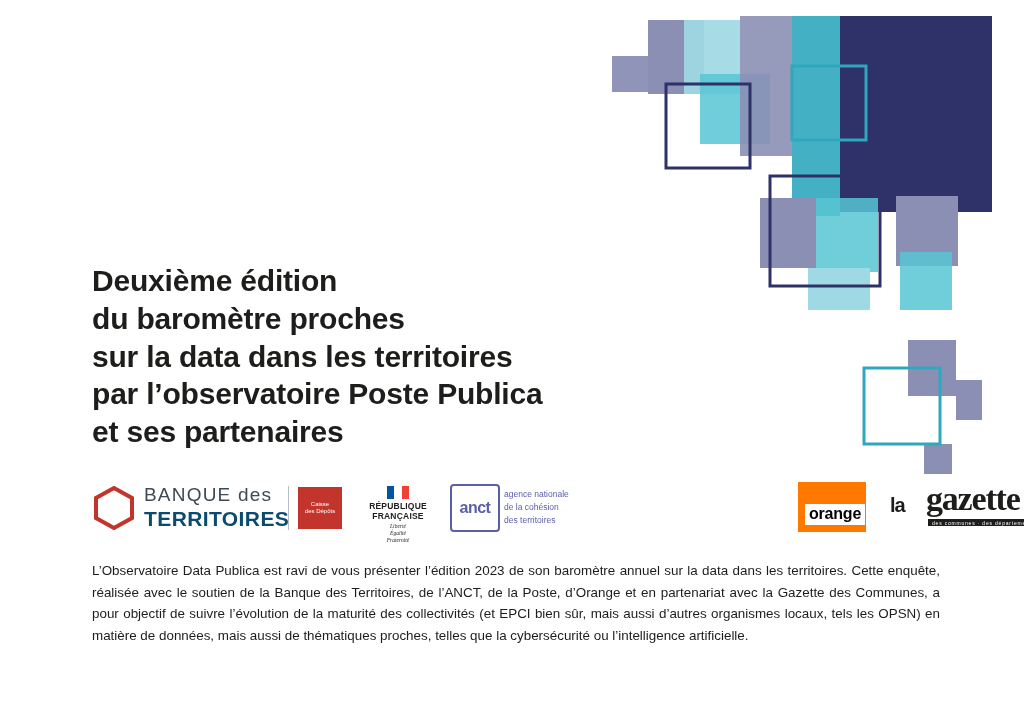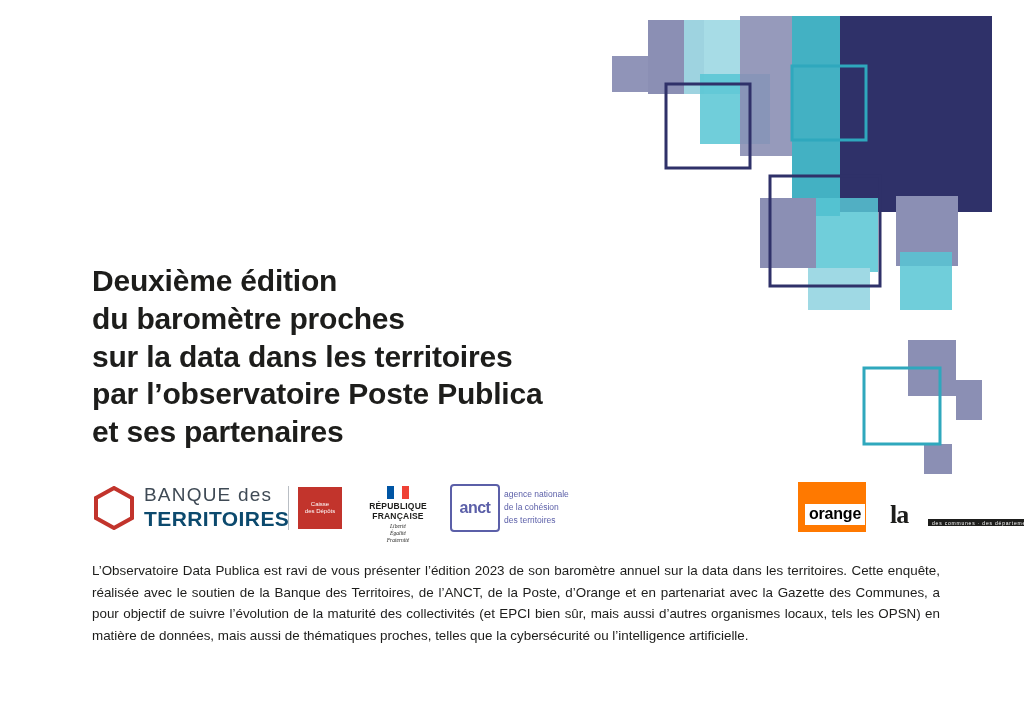--- a/index.html
+++ b/index.html
@@ -127,22 +127,22 @@
   .logo-orange { left: 706px; top: 2px; width: 68px; height: 50px; background: #ff7900; }
   .orange-word {
     position: absolute; left: 7px; bottom: 7px; background: #ffffff;
     color: #000000; font-size: 16px; font-weight: bold; padding: 1px 4px 2px 4px;
     letter-spacing: -0.2px;
   }
 
   
   .logo-gazette { left: 798px; top: 2px; width: 146px; height: 50px; }
   .gaz-la {
-    position: absolute; left: 0; top: 18px; font-size: 26px; font-weight: bold;
-    color: #1d1d1b; font-family: Liberation Serif, serif; letter-spacing: -1px;
+    position: absolute; left: 0; top: 12px; font-size: 20px; font-weight: bold;
+    color: #1d1d1b; font-family: Liberation Sans, sans-serif; letter-spacing: -1px;
   }
   .gaz-gazette {
     position: absolute; left: 36px; top: -2px; font-size: 34px; font-weight: bold;
     color: #1d1d1b; font-family: "Liberation Serif", serif; letter-spacing: -1.2px;
   }
   .gaz-rule {
     position: absolute; left: 38px; top: 37px; width: 104px; height: 7px;
     background: #1d1d1b;
   }
   .gaz-sub {
@@ -250,20 +250,21 @@
       </div>
     </div>
 
 
     <div class="logo logo-orange">
       <div class="orange-word">orange</div>
     </div>
 
     <div class="logo logo-gazette">
       <div class="gaz-la">la</div>
+      <div class="gaz-gazette">gazette</div>
       <div class="gaz-rule"></div>
       <div class="gaz-sub">des communes · des départements · des régions</div>
     </div>
 
   </div>
 
   <div class="paragraph">L’Observatoire Data Publica est ravi de vous présenter l’édition 2023 de son baromètre annuel sur la data dans les territoires. Cette enquête, réalisée avec le soutien de la Banque des Territoires, de l’ANCT, de la Poste, d’Orange et en partenariat avec la Gazette des Communes, a pour objectif de suivre l’évolution de la maturité des collectivités (et EPCI bien sûr, mais aussi d’autres organismes locaux, tels les OPSN) en matière de données, mais aussi de thématiques proches, telles que la cybersécurité ou l’intelligence artificielle.</div>
 
 </div>
 

